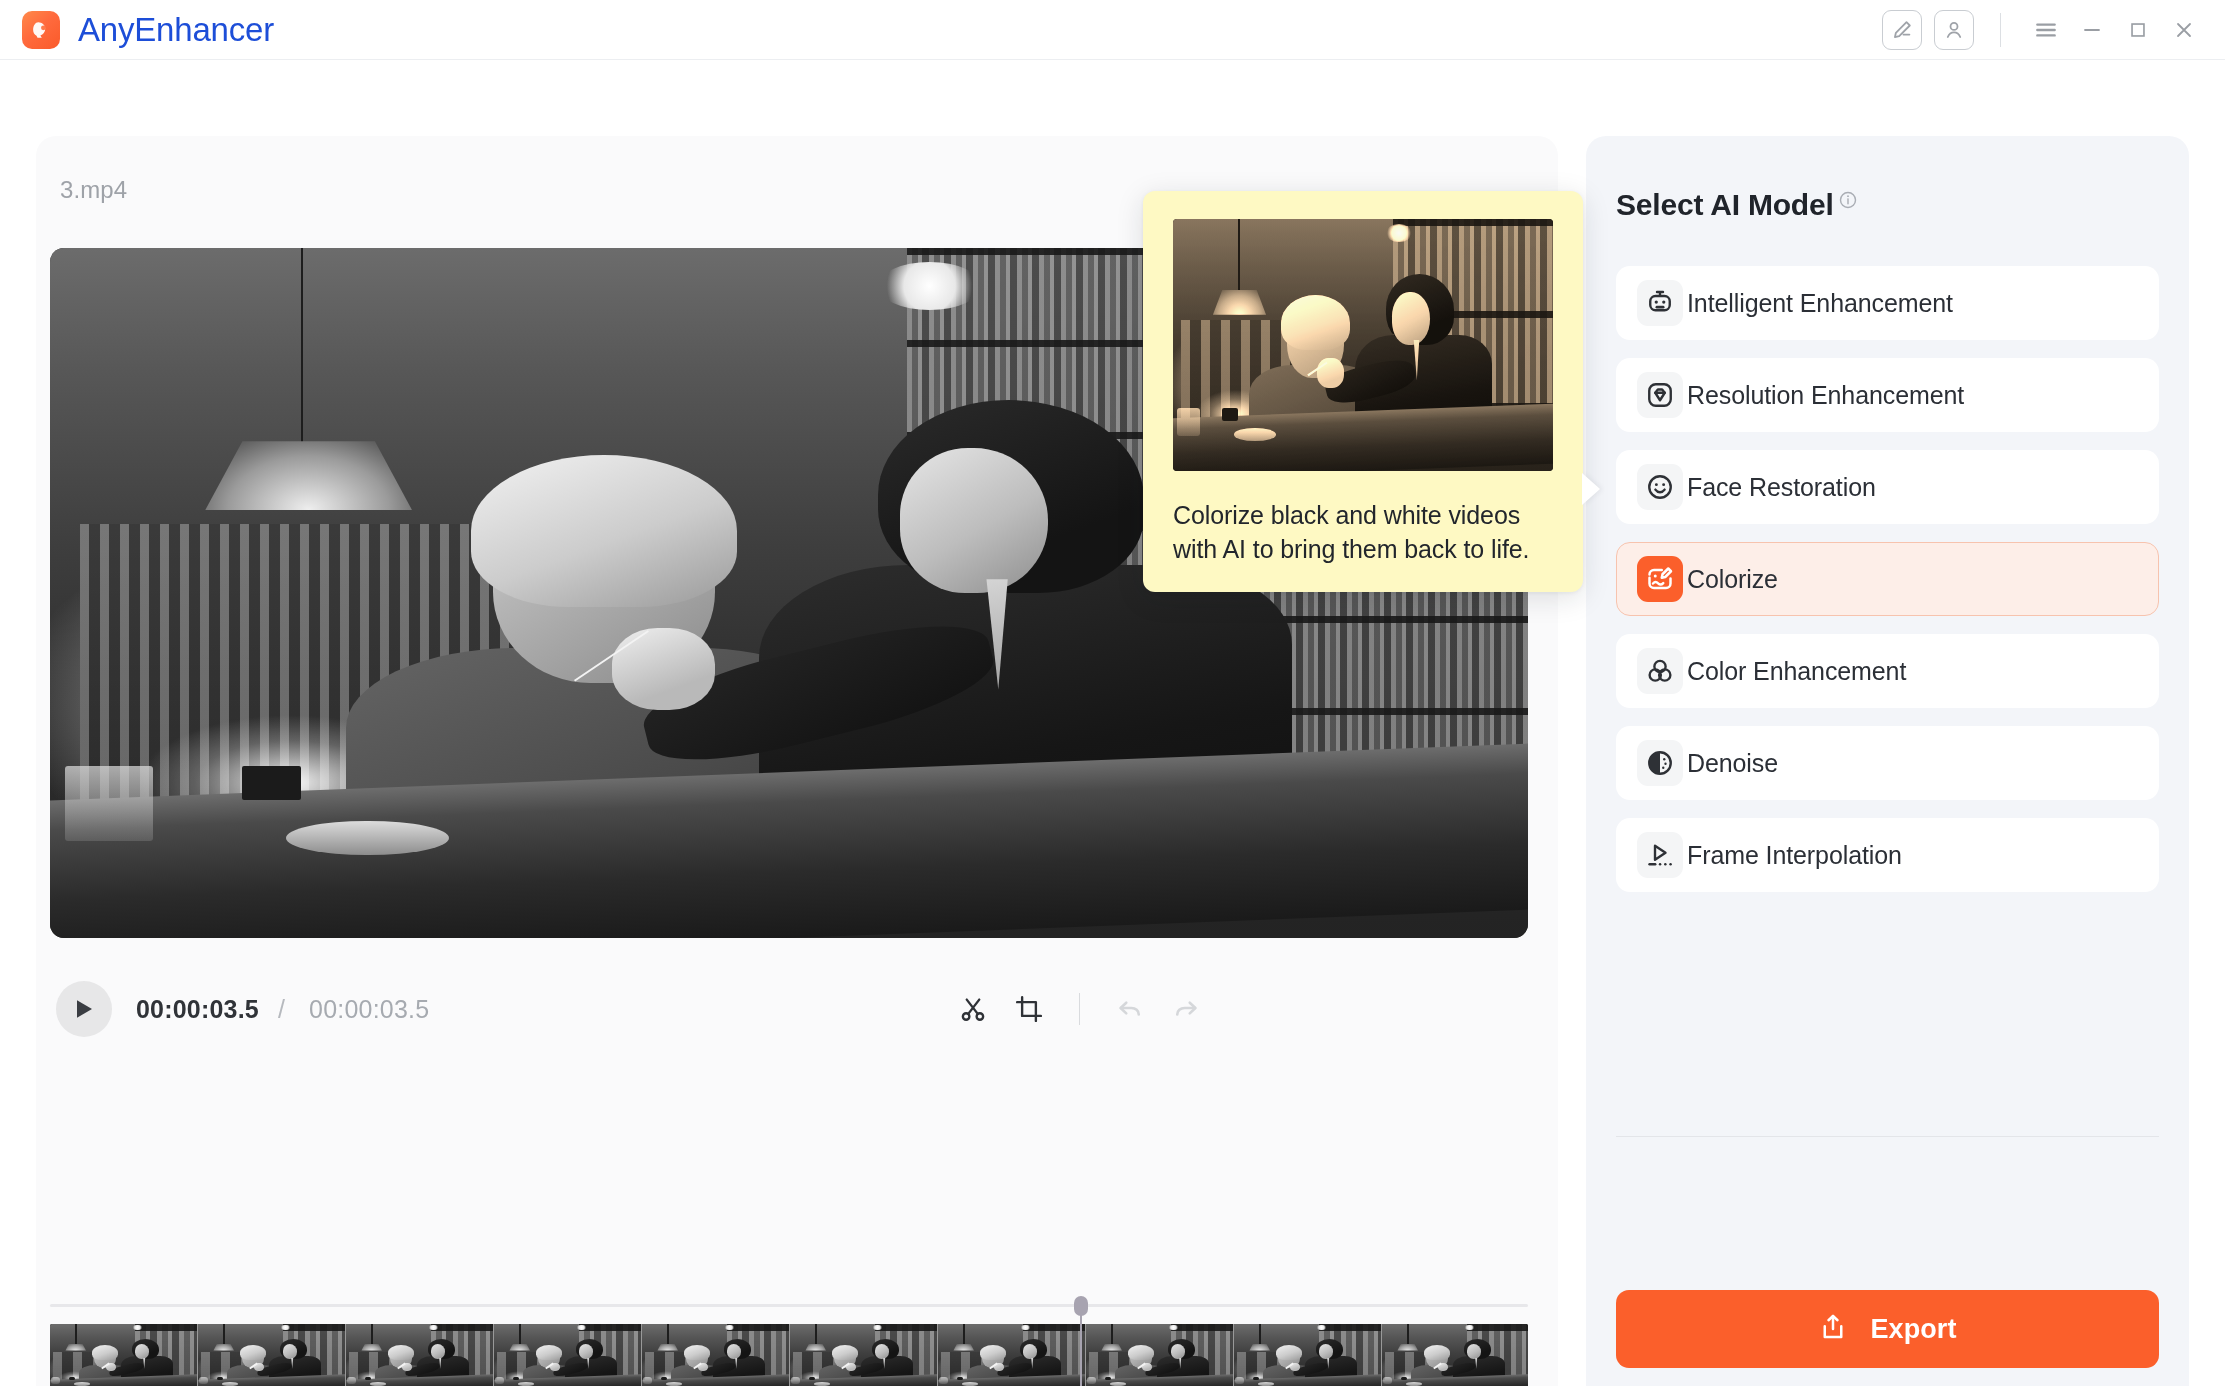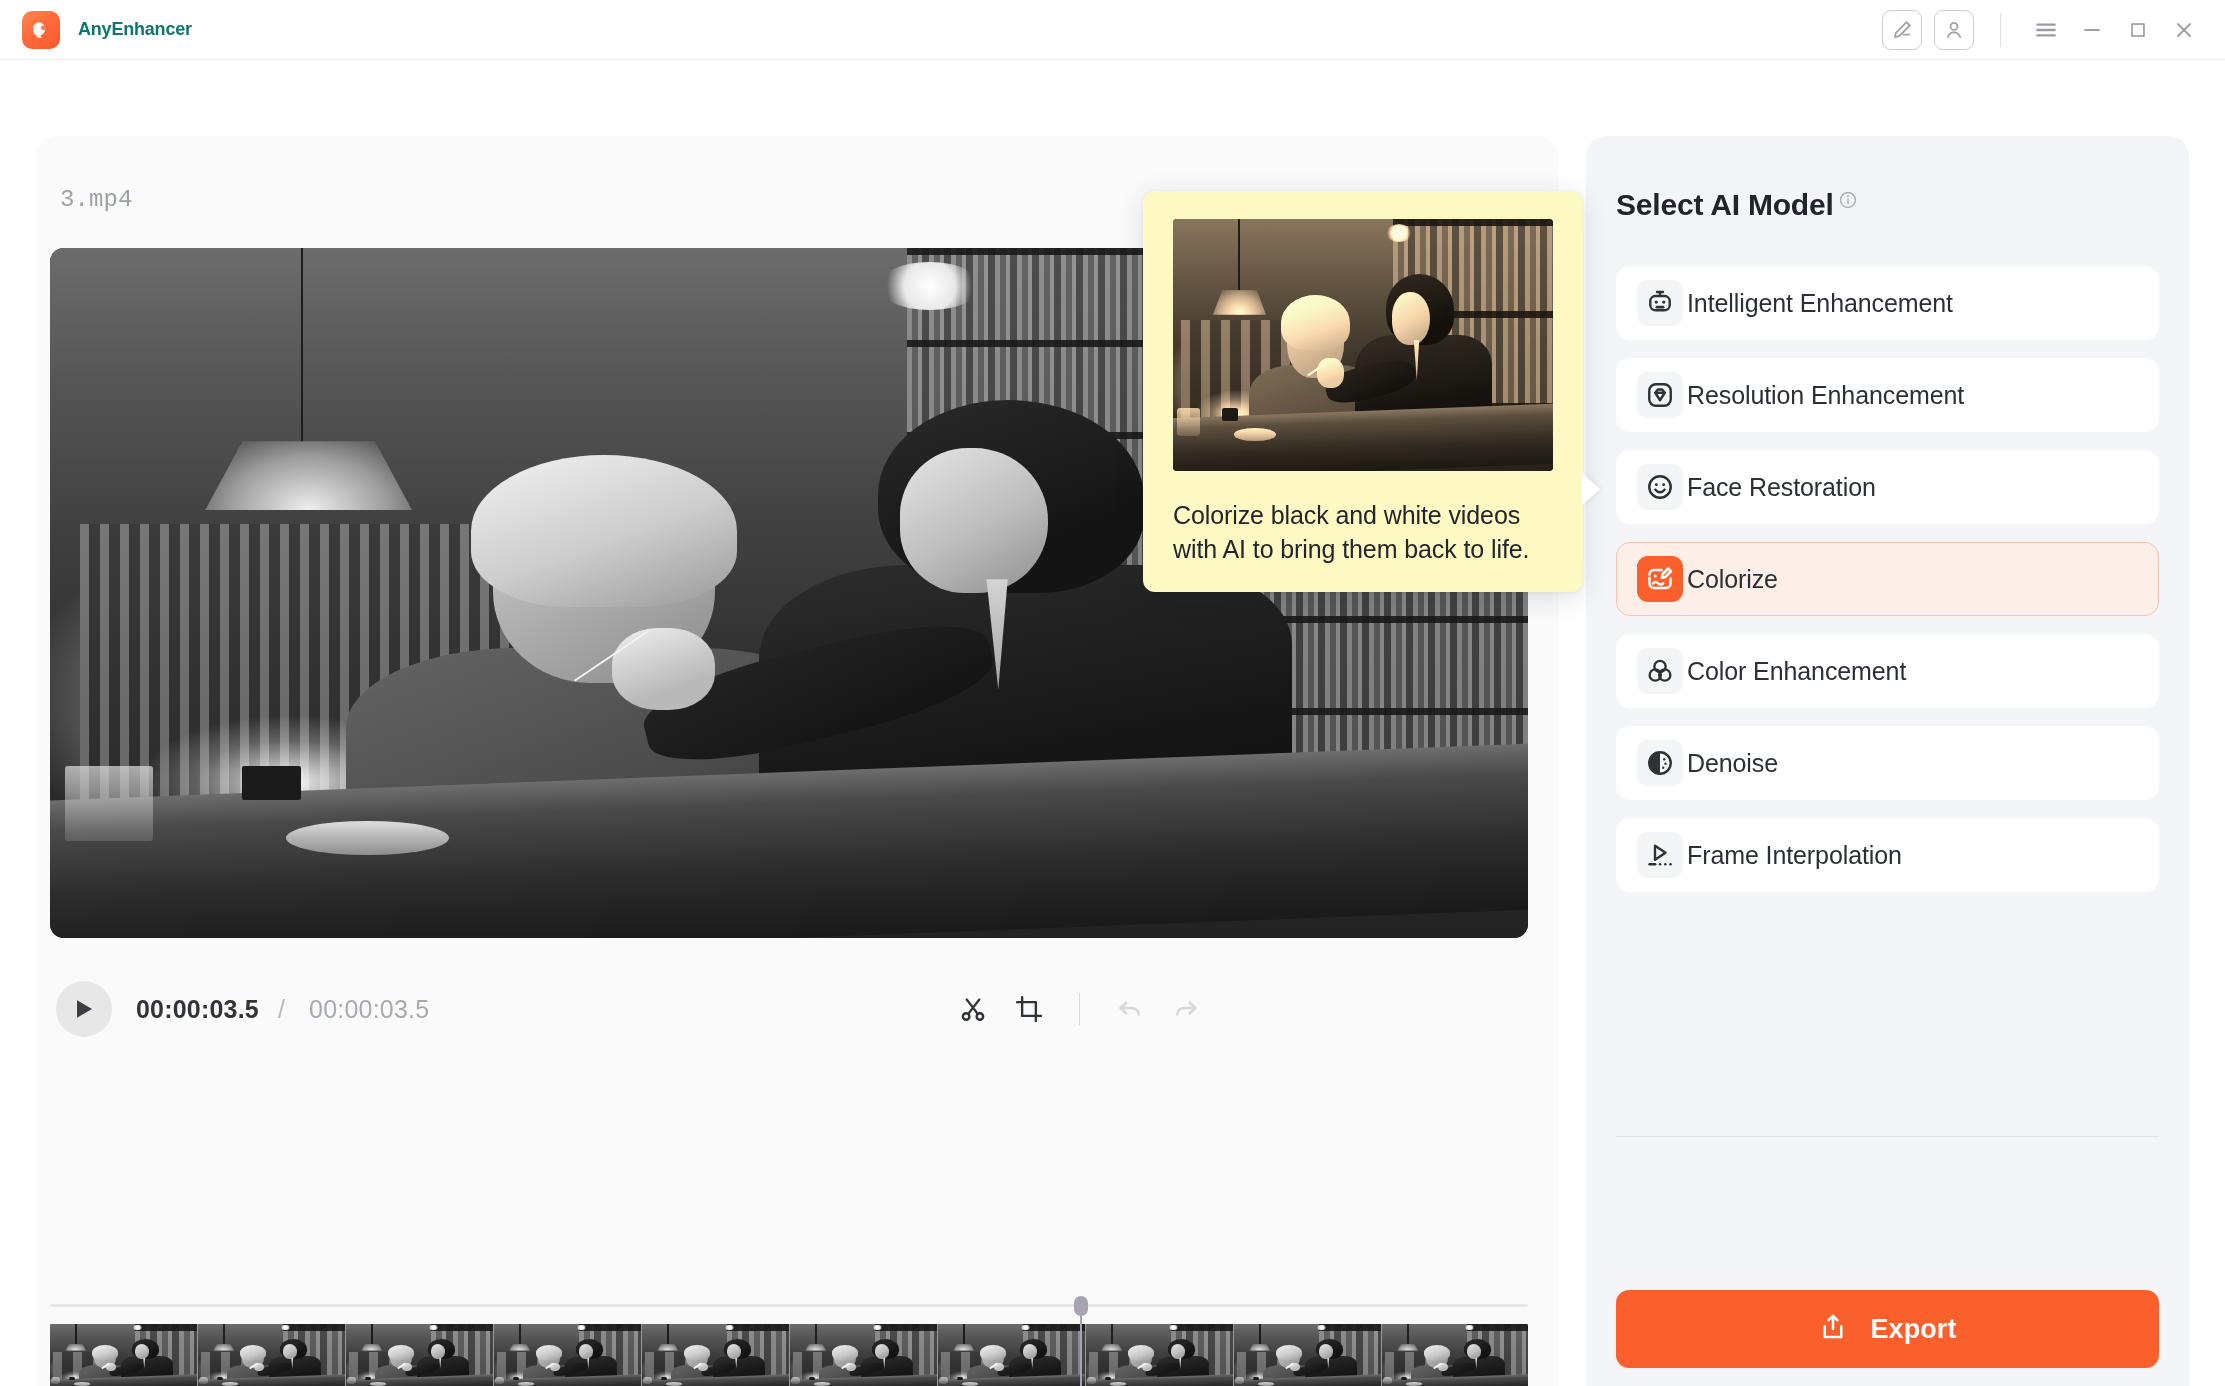--- a/index.html
+++ b/index.html
@@ -33,23 +33,23 @@
   .app-logo {
     width: 38px; height: 38px;
     border-radius: 10px;
     background: linear-gradient(140deg, #ff8a4b 0%, #ff6a3d 45%, #fa5a2a 100%);
     display: flex; align-items: center; justify-content: center;
     flex: none;
     position: relative;
   }
   .app-logo svg { display: block; }
   .app-title {
-    font-size: 18px;
-    font-weight: 700;
-    color: #0f766e;
+    font-size: 33px;
+    font-weight: 400;
+    color: #1d4ed8;
     letter-spacing: -0.2px;
     white-space: nowrap;
   }
 
   .win-right {
     margin-left: auto;
     display: flex;
     align-items: center;
     gap: 0;
     padding-right: 18px;
@@ -86,25 +86,24 @@
   .editor-card {
     position: absolute;
     left: 36px; top: 76px;
     width: 1522px;
     height: 1272px;
     background: #fafafb;
     border-radius: 20px;
   }
   .file-name {
     position: absolute;
-    left: 24px; top: 50px;
+    left: 24px; top: 40px;
     font-size: 24px;
     color: #9ea2a8;
     letter-spacing: 0.1px;
-    font-family: Liberation Mono, monospace;
   }
   .video-stage {
     position: absolute;
     left: 14px; top: 112px;
     width: 1478px;
     height: 690px;
     border-radius: 14px;
     overflow: hidden;
     background: #2a2a2a;
   }

